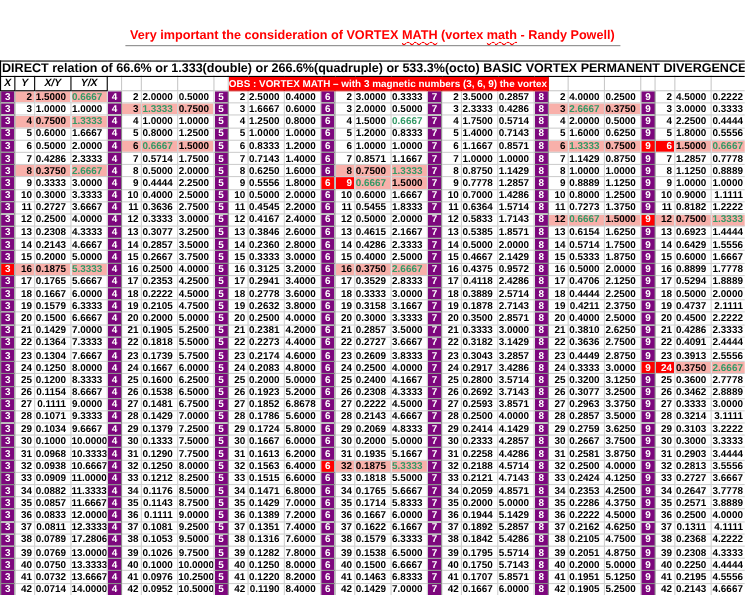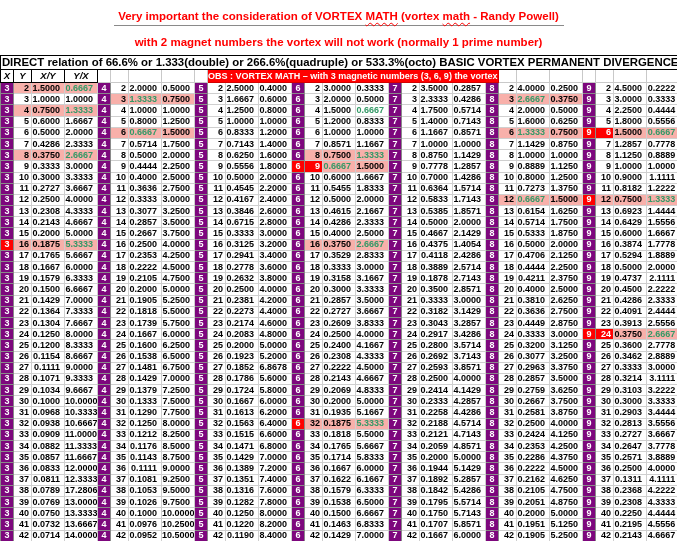--- a/index.html
+++ b/index.html
@@ -1,18 +1,18 @@
 <!DOCTYPE html>
 <html><head>
 <meta charset="utf-8">
 <style>
   html,body{margin:0;padding:0;background:#fff;}
   body{width:677px;font-family:"Liberation Sans","DejaVu Sans",sans-serif;-webkit-font-smoothing:antialiased;}
   .top{height:55px;overflow:hidden;}
-  .t1wrap{width:450px;margin:0 auto;border-bottom:1px solid #8a8a8a;padding-top:6px;padding-bottom:1px;text-align:center;}
+  .t1wrap{width:450px;margin:16px auto;border-bottom:1px solid #8a8a8a;padding-top:6px;padding-bottom:1px;text-align:center;}
   .t1{font-size:11.5px;font-weight:bold;color:#ff0000;white-space:nowrap;}
   .wavy{text-decoration-line:underline;text-decoration-style:wavy;text-decoration-color:#ff0000;text-decoration-thickness:1px;text-underline-offset:2px;}
   .t2{margin-top:10px;text-align:center;font-size:11.5px;font-weight:bold;color:#ff0000;white-space:nowrap;}
   table{border-collapse:collapse;table-layout:fixed;width:677px;}
   col.cx{width:13px;} col.cy{width:18px;} col.cr{width:33px;}
   tr{height:11.2px;}
   tr.direct-row{height:14px;}
   tr.colhead-row{height:13px;}
   td,th{padding:0;margin:0;white-space:nowrap;overflow:hidden;font-weight:bold;line-height:1;}
   .direct{border:1px solid #000;text-align:center;font-size:11.4px;font-weight:bold;color:#000;letter-spacing:0px;}
@@ -457,21 +457,21 @@
         <td class="d xcol">3</td>
         <td class="d ycol">14</td>
         <td class="d ratio">0.2143</td>
         <td class="d ratio">4.6667</td>
         <td class="d xcol">4</td>
         <td class="d ycol">14</td>
         <td class="d ratio">0.2857</td>
         <td class="d ratio">3.5000</td>
         <td class="d xcol">5</td>
         <td class="d ycol">14</td>
-        <td class="d ratio">0.6715</td>
+        <td class="d ratio">0.2360</td>
         <td class="d ratio">2.8000</td>
         <td class="d xcol">6</td>
         <td class="d ycol">14</td>
         <td class="d ratio">0.4286</td>
         <td class="d ratio">2.3333</td>
         <td class="d xcol">7</td>
         <td class="d ycol">14</td>
         <td class="d ratio">0.5000</td>
         <td class="d ratio">2.0000</td>
         <td class="d xcol">8</td>
@@ -526,28 +526,28 @@
         <td class="d ycol">16</td>
         <td class="d ratio">0.3125</td>
         <td class="d ratio">3.2000</td>
         <td class="d xcol">6</td>
         <td class="d ycol pink">16</td>
         <td class="d ratio pink">0.3750</td>
         <td class="d ratio pink green">2.6667</td>
         <td class="d xcol">7</td>
         <td class="d ycol">16</td>
         <td class="d ratio">0.4375</td>
-        <td class="d ratio">1.4054</td>
+        <td class="d ratio">0.9572</td>
         <td class="d xcol">8</td>
         <td class="d ycol">16</td>
         <td class="d ratio">0.5000</td>
         <td class="d ratio">2.0000</td>
         <td class="d xcol">9</td>
         <td class="d ycol">16</td>
-        <td class="d ratio">0.3874</td>
+        <td class="d ratio">0.8899</td>
         <td class="d ratio">1.7778</td>
       </tr>
       <tr>
         <td class="d xcol">3</td>
         <td class="d ycol">17</td>
         <td class="d ratio">0.1765</td>
         <td class="d ratio">5.6667</td>
         <td class="d xcol">4</td>
         <td class="d ycol">17</td>
         <td class="d ratio">0.2353</td>

